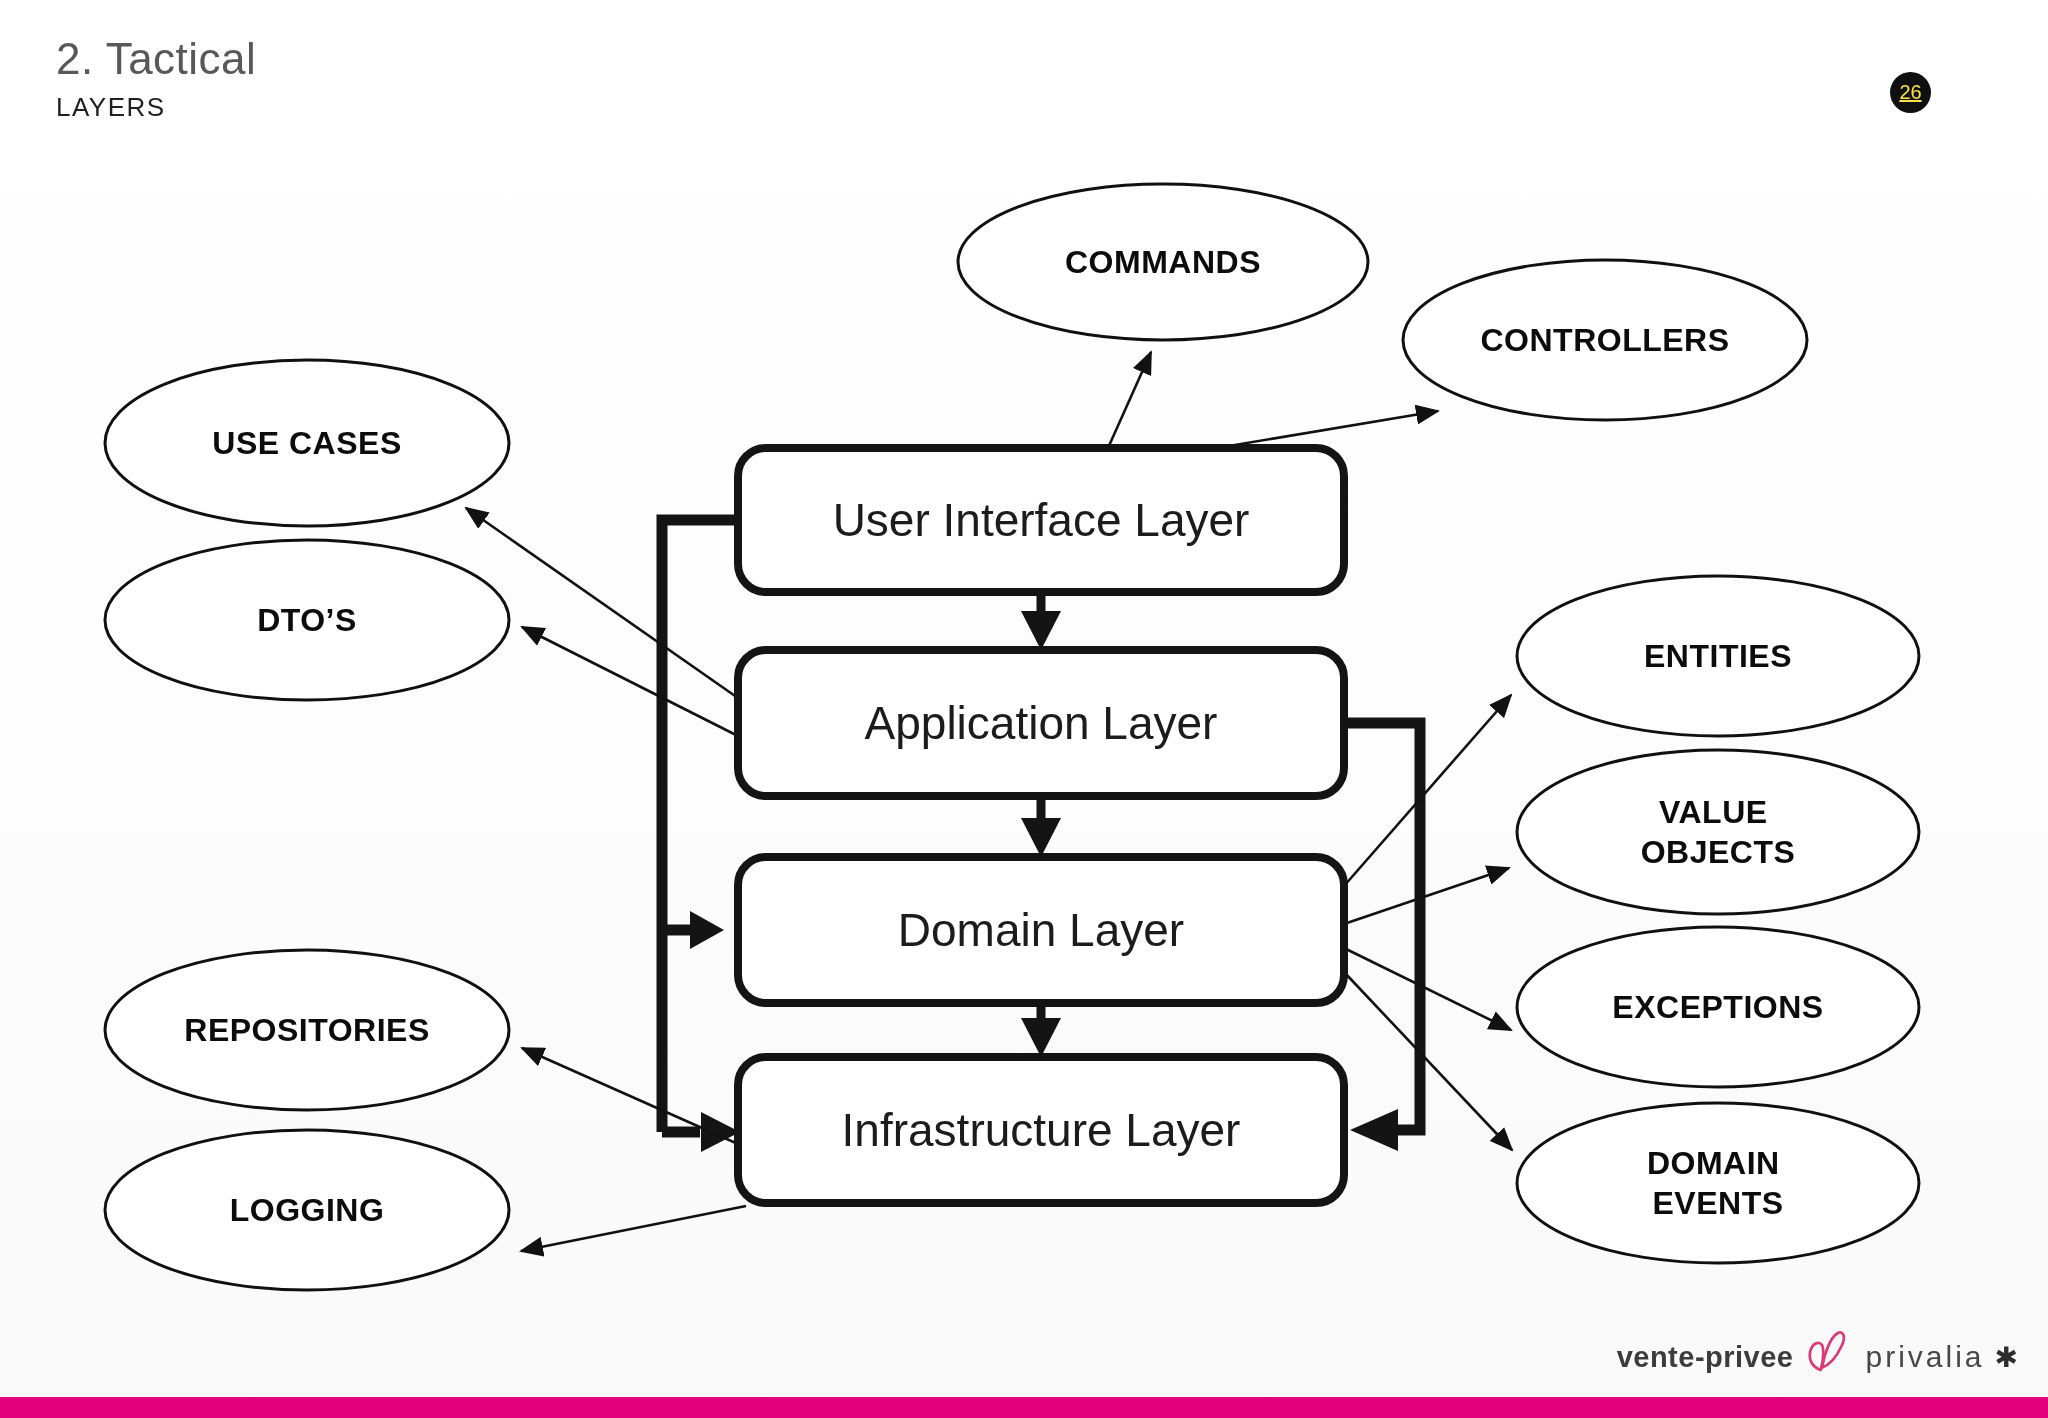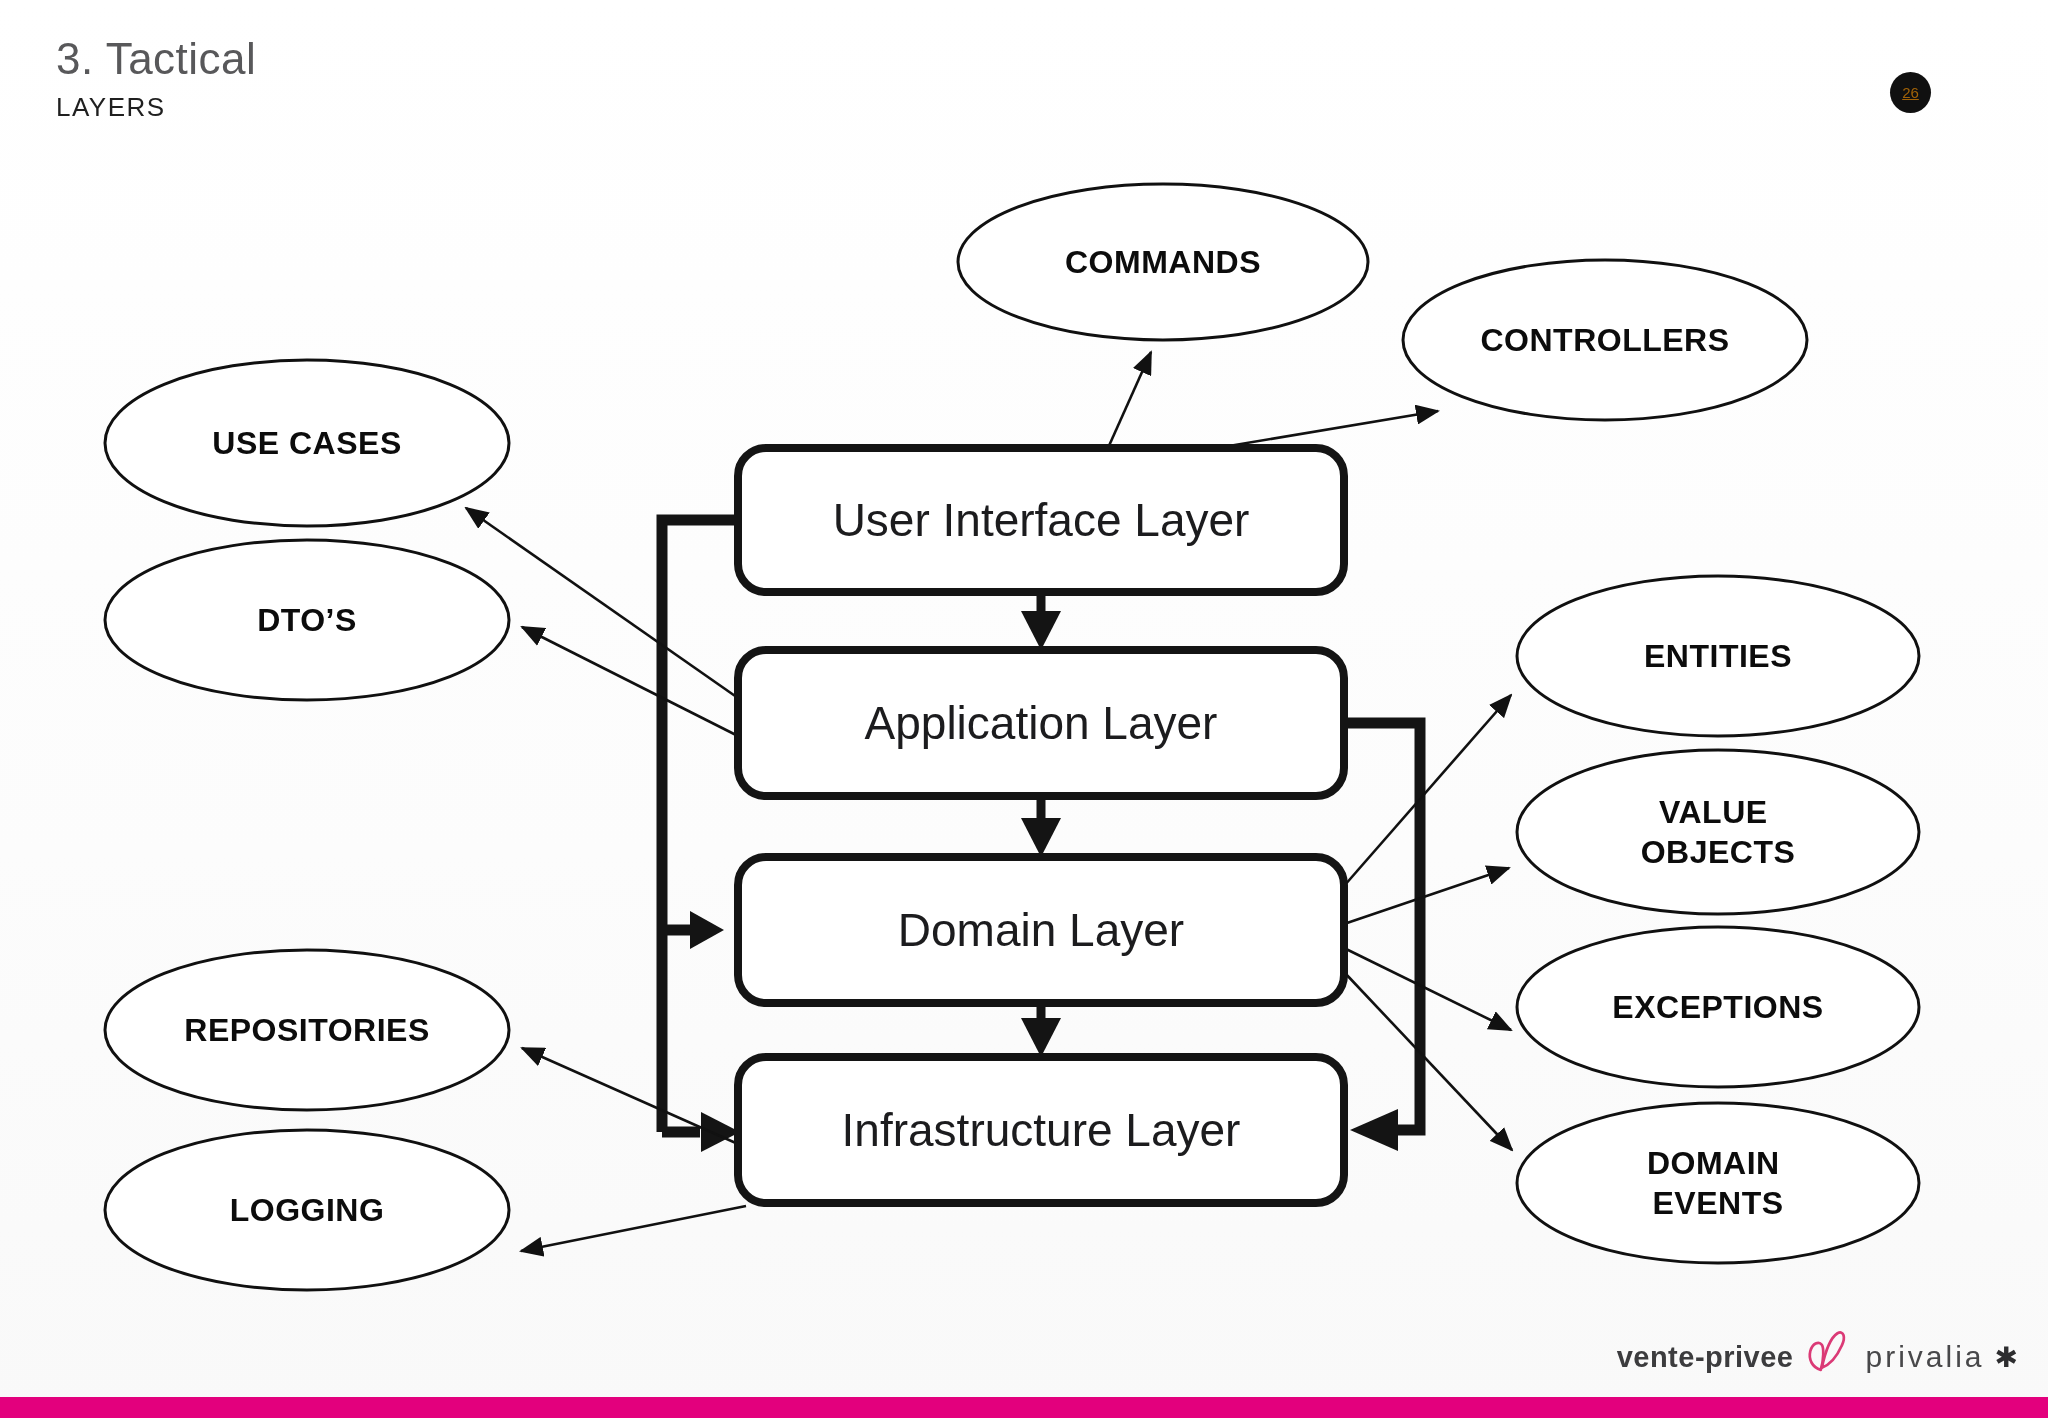--- a/index.html
+++ b/index.html
@@ -11,21 +11,21 @@
     font-family:"Liberation Sans","DejaVu Sans",sans-serif;
   }
   .header{position:absolute;left:56px;top:34px;}
   .title{font-size:44px;color:#58585a;letter-spacing:.5px;}
   .subtitle{font-size:26px;color:#1f1f1f;letter-spacing:1.5px;margin-top:8px;}
   .badge{
     position:absolute;left:1890px;top:72px;width:41px;height:41px;
     background:#101010;border-radius:50%;
     display:flex;align-items:center;justify-content:center;
   }
-  .badge span{color:#a16207;font-size:15px;text-decoration:underline;}
+  .badge span{color:#fde047;font-size:20px;text-decoration:underline;}
   .diagram{position:absolute;left:0;top:0;width:2048px;height:1418px;}
   .diagram text{font-family:"Liberation Sans","DejaVu Sans",sans-serif;}
   .box{fill:#ffffff;stroke:#141414;stroke-width:8;}
   .box-label{font-size:46px;fill:#1c1c1e;text-anchor:middle;}
   .bubble{fill:#ffffff;stroke:#101010;stroke-width:3;}
   .bubble-label{font-size:32px;font-weight:bold;fill:#0c0c0c;text-anchor:middle;letter-spacing:.5px;}
   .thin{stroke:#111111;stroke-width:2.6;fill:none;}
   .thick{stroke:#141414;stroke-width:11;fill:none;}
   .flow{stroke:#141414;stroke-width:9;fill:none;}
   .head{fill:#141414;stroke:none;}
@@ -38,21 +38,21 @@
   .asterisk{font-size:28px;color:#2d2d2f;margin-left:-8px;}
   .butterfly{width:42px;height:46px;margin-left:-6px;}
   .bottom-bar{position:absolute;left:0;right:0;bottom:0;height:21px;background:#E3007D;}
 </style>
 </head>
 <body>
 
 <div class="slide">
 
   <div class="header">
-    <div class="title">3. Tactical</div>
+    <div class="title">2. Tactical</div>
     <div class="subtitle">LAYERS</div>
   </div>
 
   <div class="badge">
     <span>26</span>
   </div>
 
   <svg class="diagram" viewBox="0 0 2048 1418">
     <defs>
       <marker id="mthin" viewBox="0 0 12 10" refX="11" refY="5" markerWidth="24" markerHeight="20" orient="auto" markerUnits="userSpaceOnUse">

